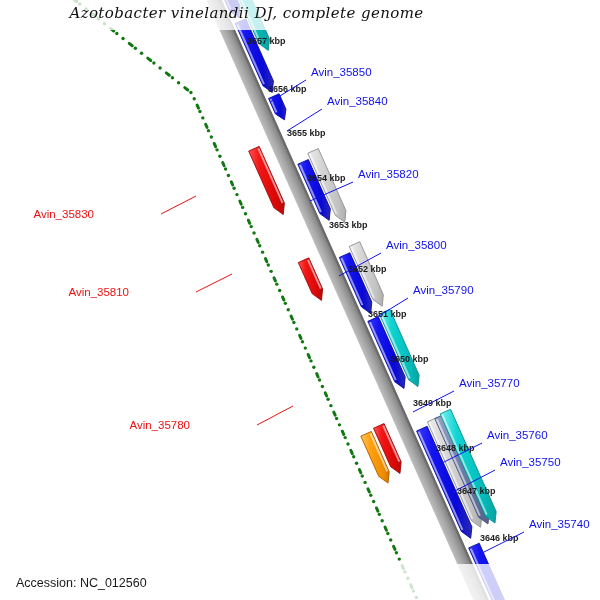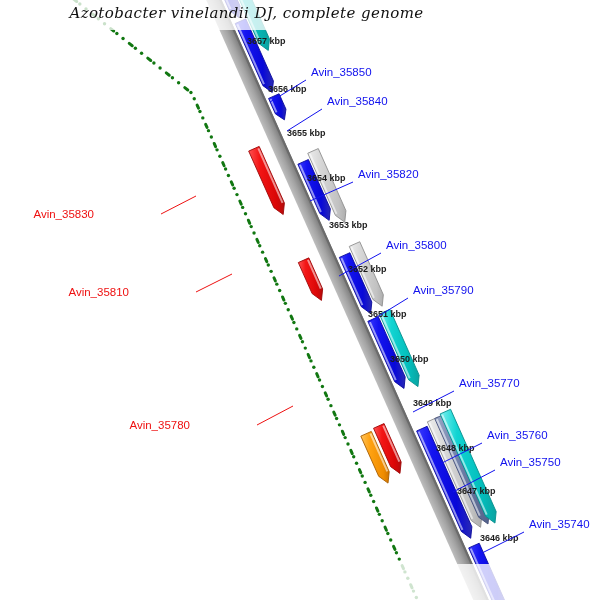--- a/index.html
+++ b/index.html
@@ -297,13 +297,14 @@
         <text x="94" y="218" class="gene-label-rev" text-anchor="end">Avin_35830</text>
         <text x="129" y="296" class="gene-label-rev" text-anchor="end">Avin_35810</text>
         <text x="190" y="429" class="gene-label-rev" text-anchor="end">Avin_35780</text>
       </g>
   </svg>
 
   <div class="title-band"></div>
   <div class="map-title">Azotobacter vinelandii DJ, complete genome</div>
 
   <div class="footer-band"></div>
+  <div class="footer-left">Accession: NC_012560</div>
 </div>
 
 </body></html>

